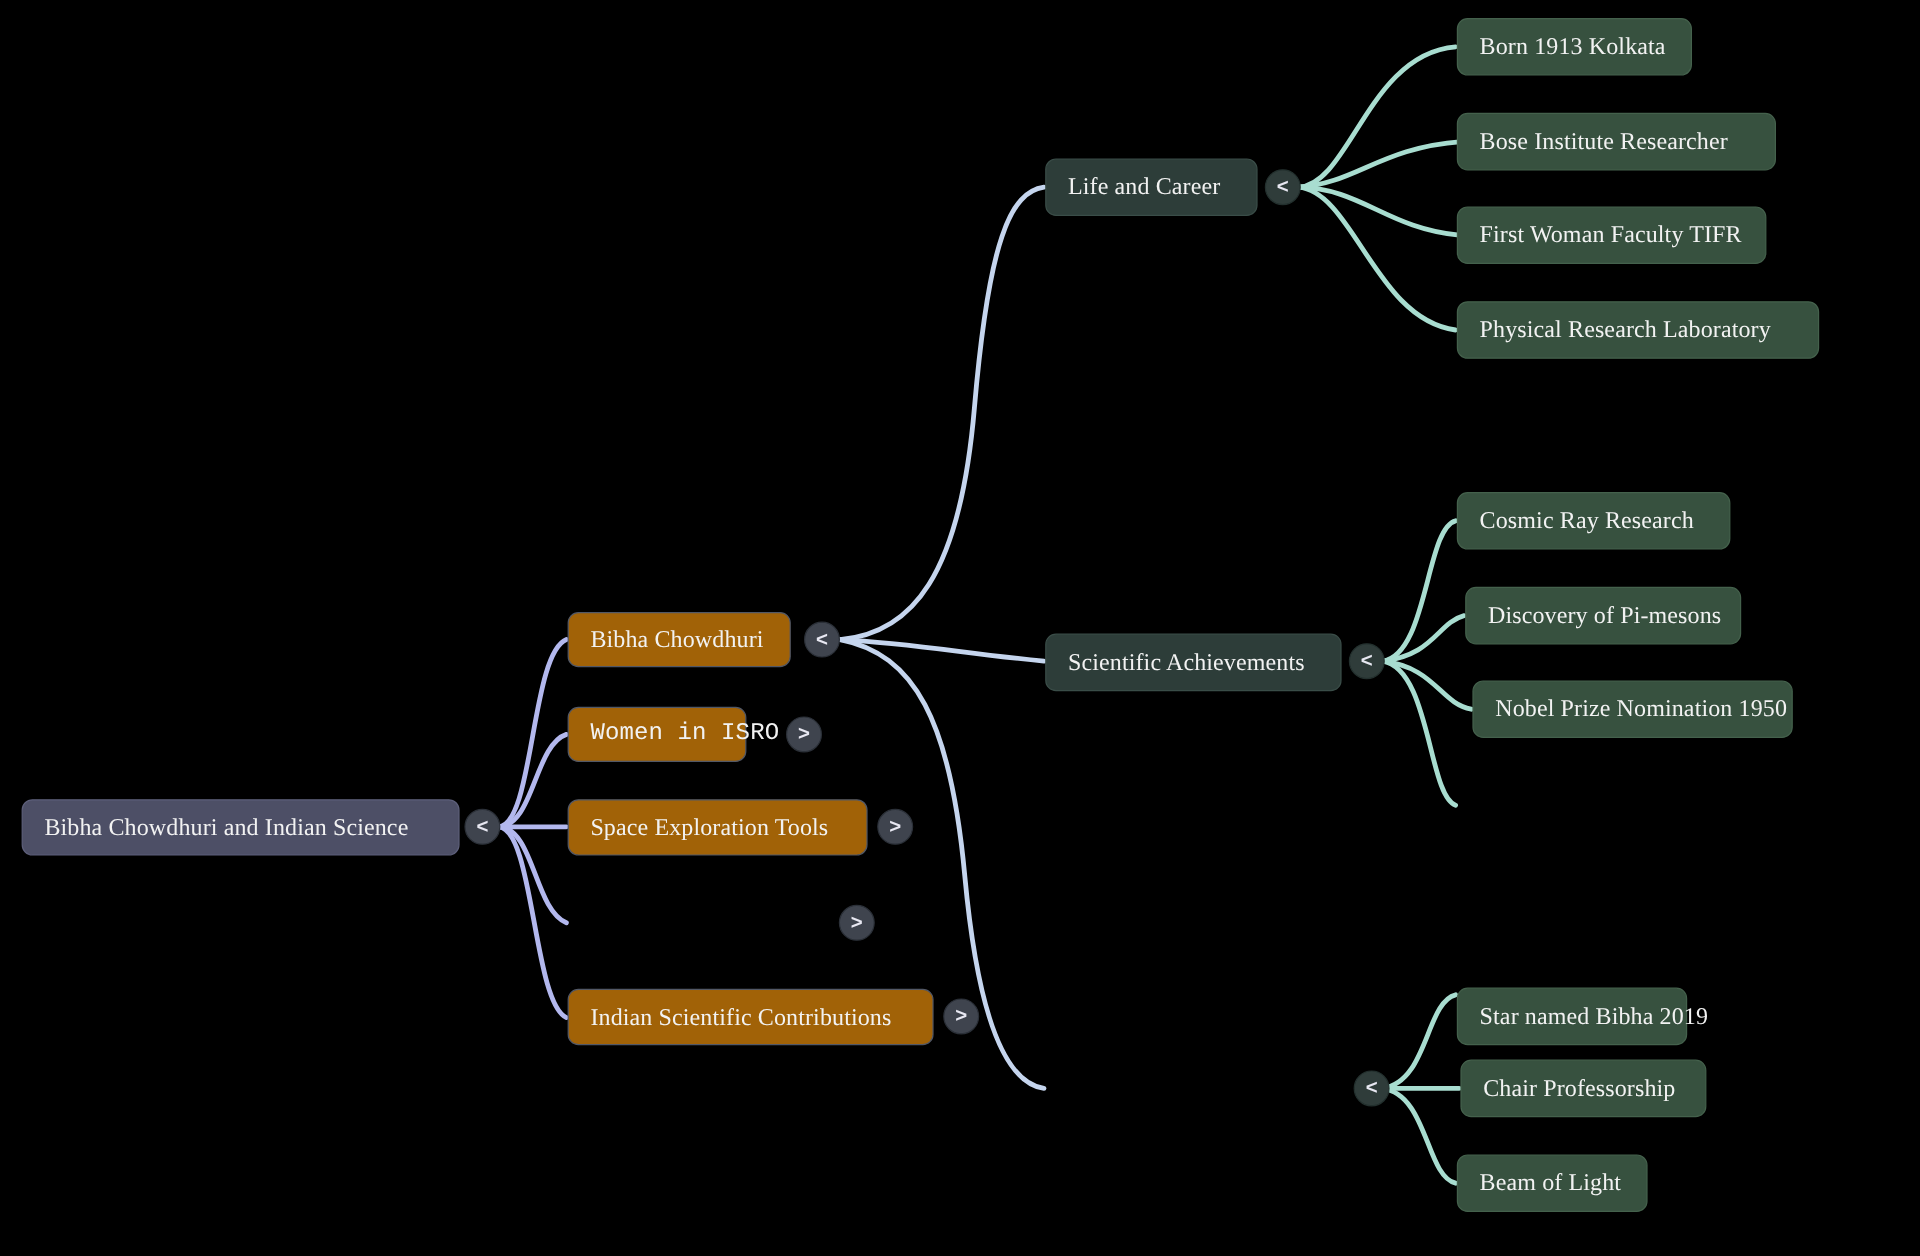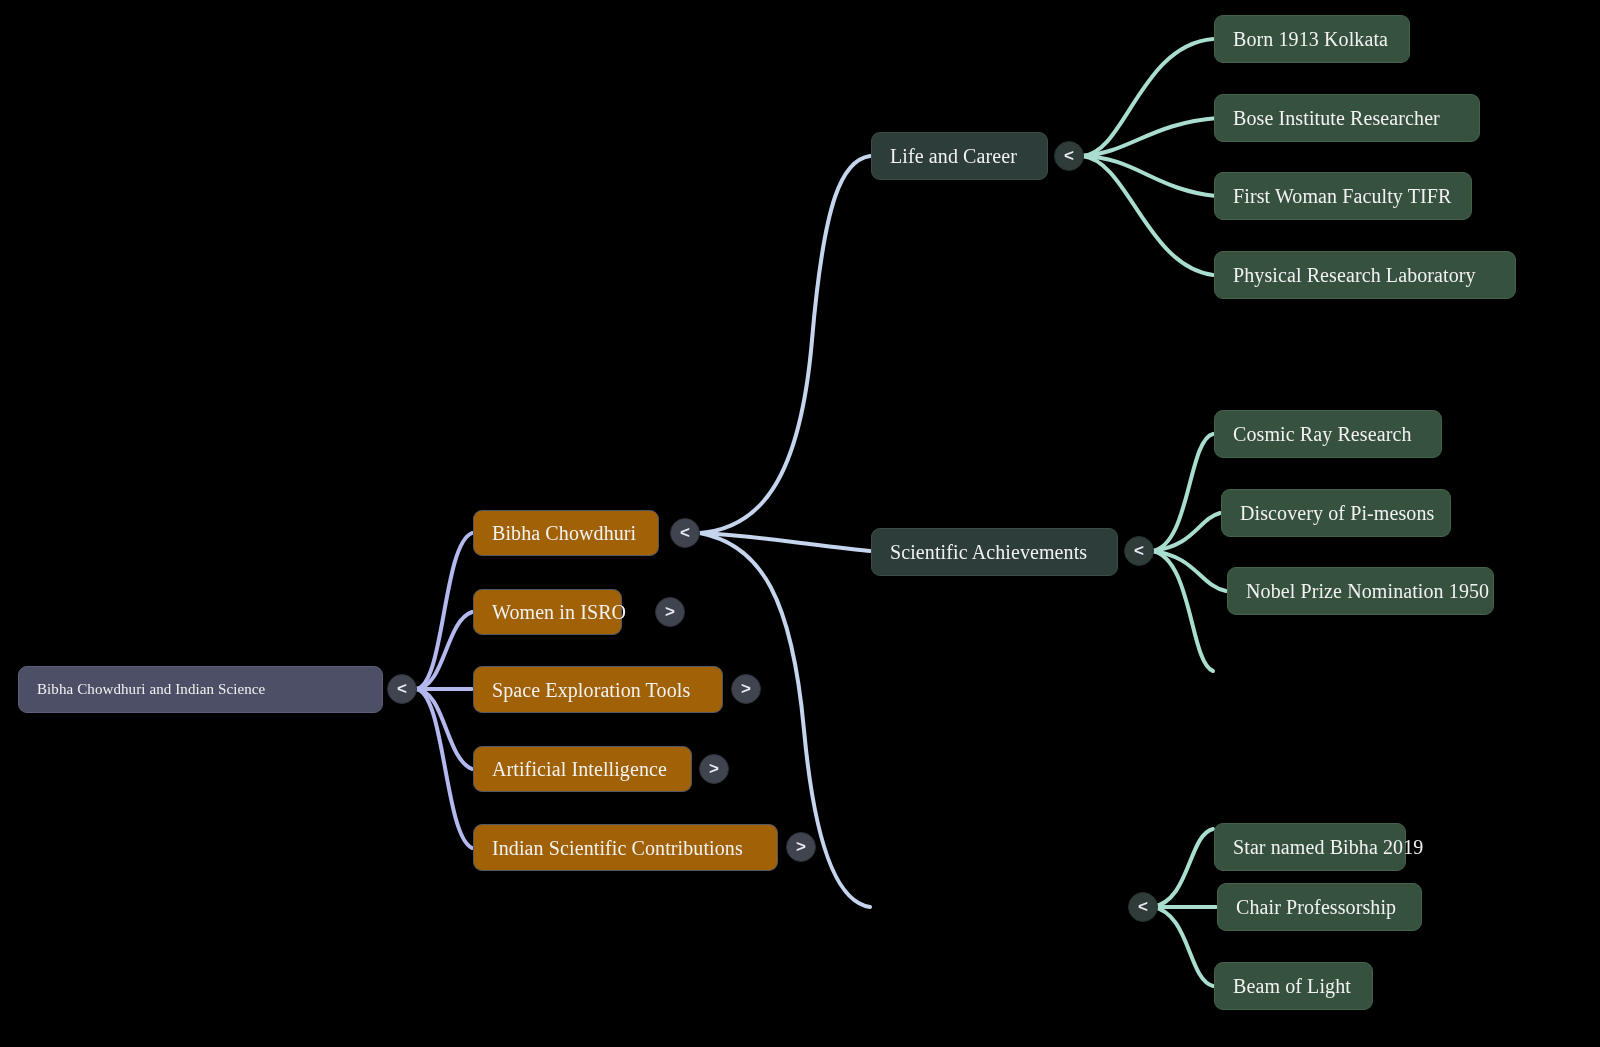--- a/index.html
+++ b/index.html
@@ -33,21 +33,21 @@
     color: #f2f2f2;
     font-size: 20px;
     line-height: 1;
     padding: 0 18px;
     white-space: nowrap;
     letter-spacing: 0.1px;
   }
   .node-root {
     background: #4d4f66;
     border: 1px solid #5d5f7a;
-    font-size: 15px;
+    font-size: 20px;
   }
   .node-l1 {
     background: #a16207;
     border: 1px solid #525866;
   }
   .node-branch {
     background: #2d3d39;
     border: 1px solid #3a4d48;
   }
   .node-leaf {
@@ -121,37 +121,34 @@
     <span>&lt;</span>
   </div>
 
   <div class="node node-l1" style="left:473px; top:510px; width:186px; height:46px;">
     <span>Bibha Chowdhuri</span>
   </div>
   <div class="toggle" style="left:670px; top:518px;">
     <span>&lt;</span>
   </div>
 
-  <div class="node node-l1" style="left:473px; top:589px; width:149px; height:46px;">
+  <div class="node node-l1" style="left:473px; top:589px; width:149px; height:46px;font-family:Liberation Mono, monospace;">
     <span>Women in ISRO</span>
   </div>
   <div class="toggle" style="left:655px; top:597px;">
     <span>&gt;</span>
   </div>
 
   <div class="node node-l1" style="left:473px; top:666px; width:250px; height:47px;">
     <span>Space Exploration Tools</span>
   </div>
   <div class="toggle" style="left:731px; top:674px;">
     <span>&gt;</span>
   </div>
 
-  <div class="node node-l1" style="left:473px; top:746px; width:219px; height:46px;">
-    <span>Artificial Intelligence</span>
-  </div>
   <div class="toggle" style="left:699px; top:754px;">
     <span>&gt;</span>
   </div>
 
   <div class="node node-l1" style="left:473px; top:824px; width:305px; height:47px;">
     <span>Indian Scientific Contributions</span>
   </div>
   <div class="toggle" style="left:786px; top:832px;">
     <span>&gt;</span>
   </div>

